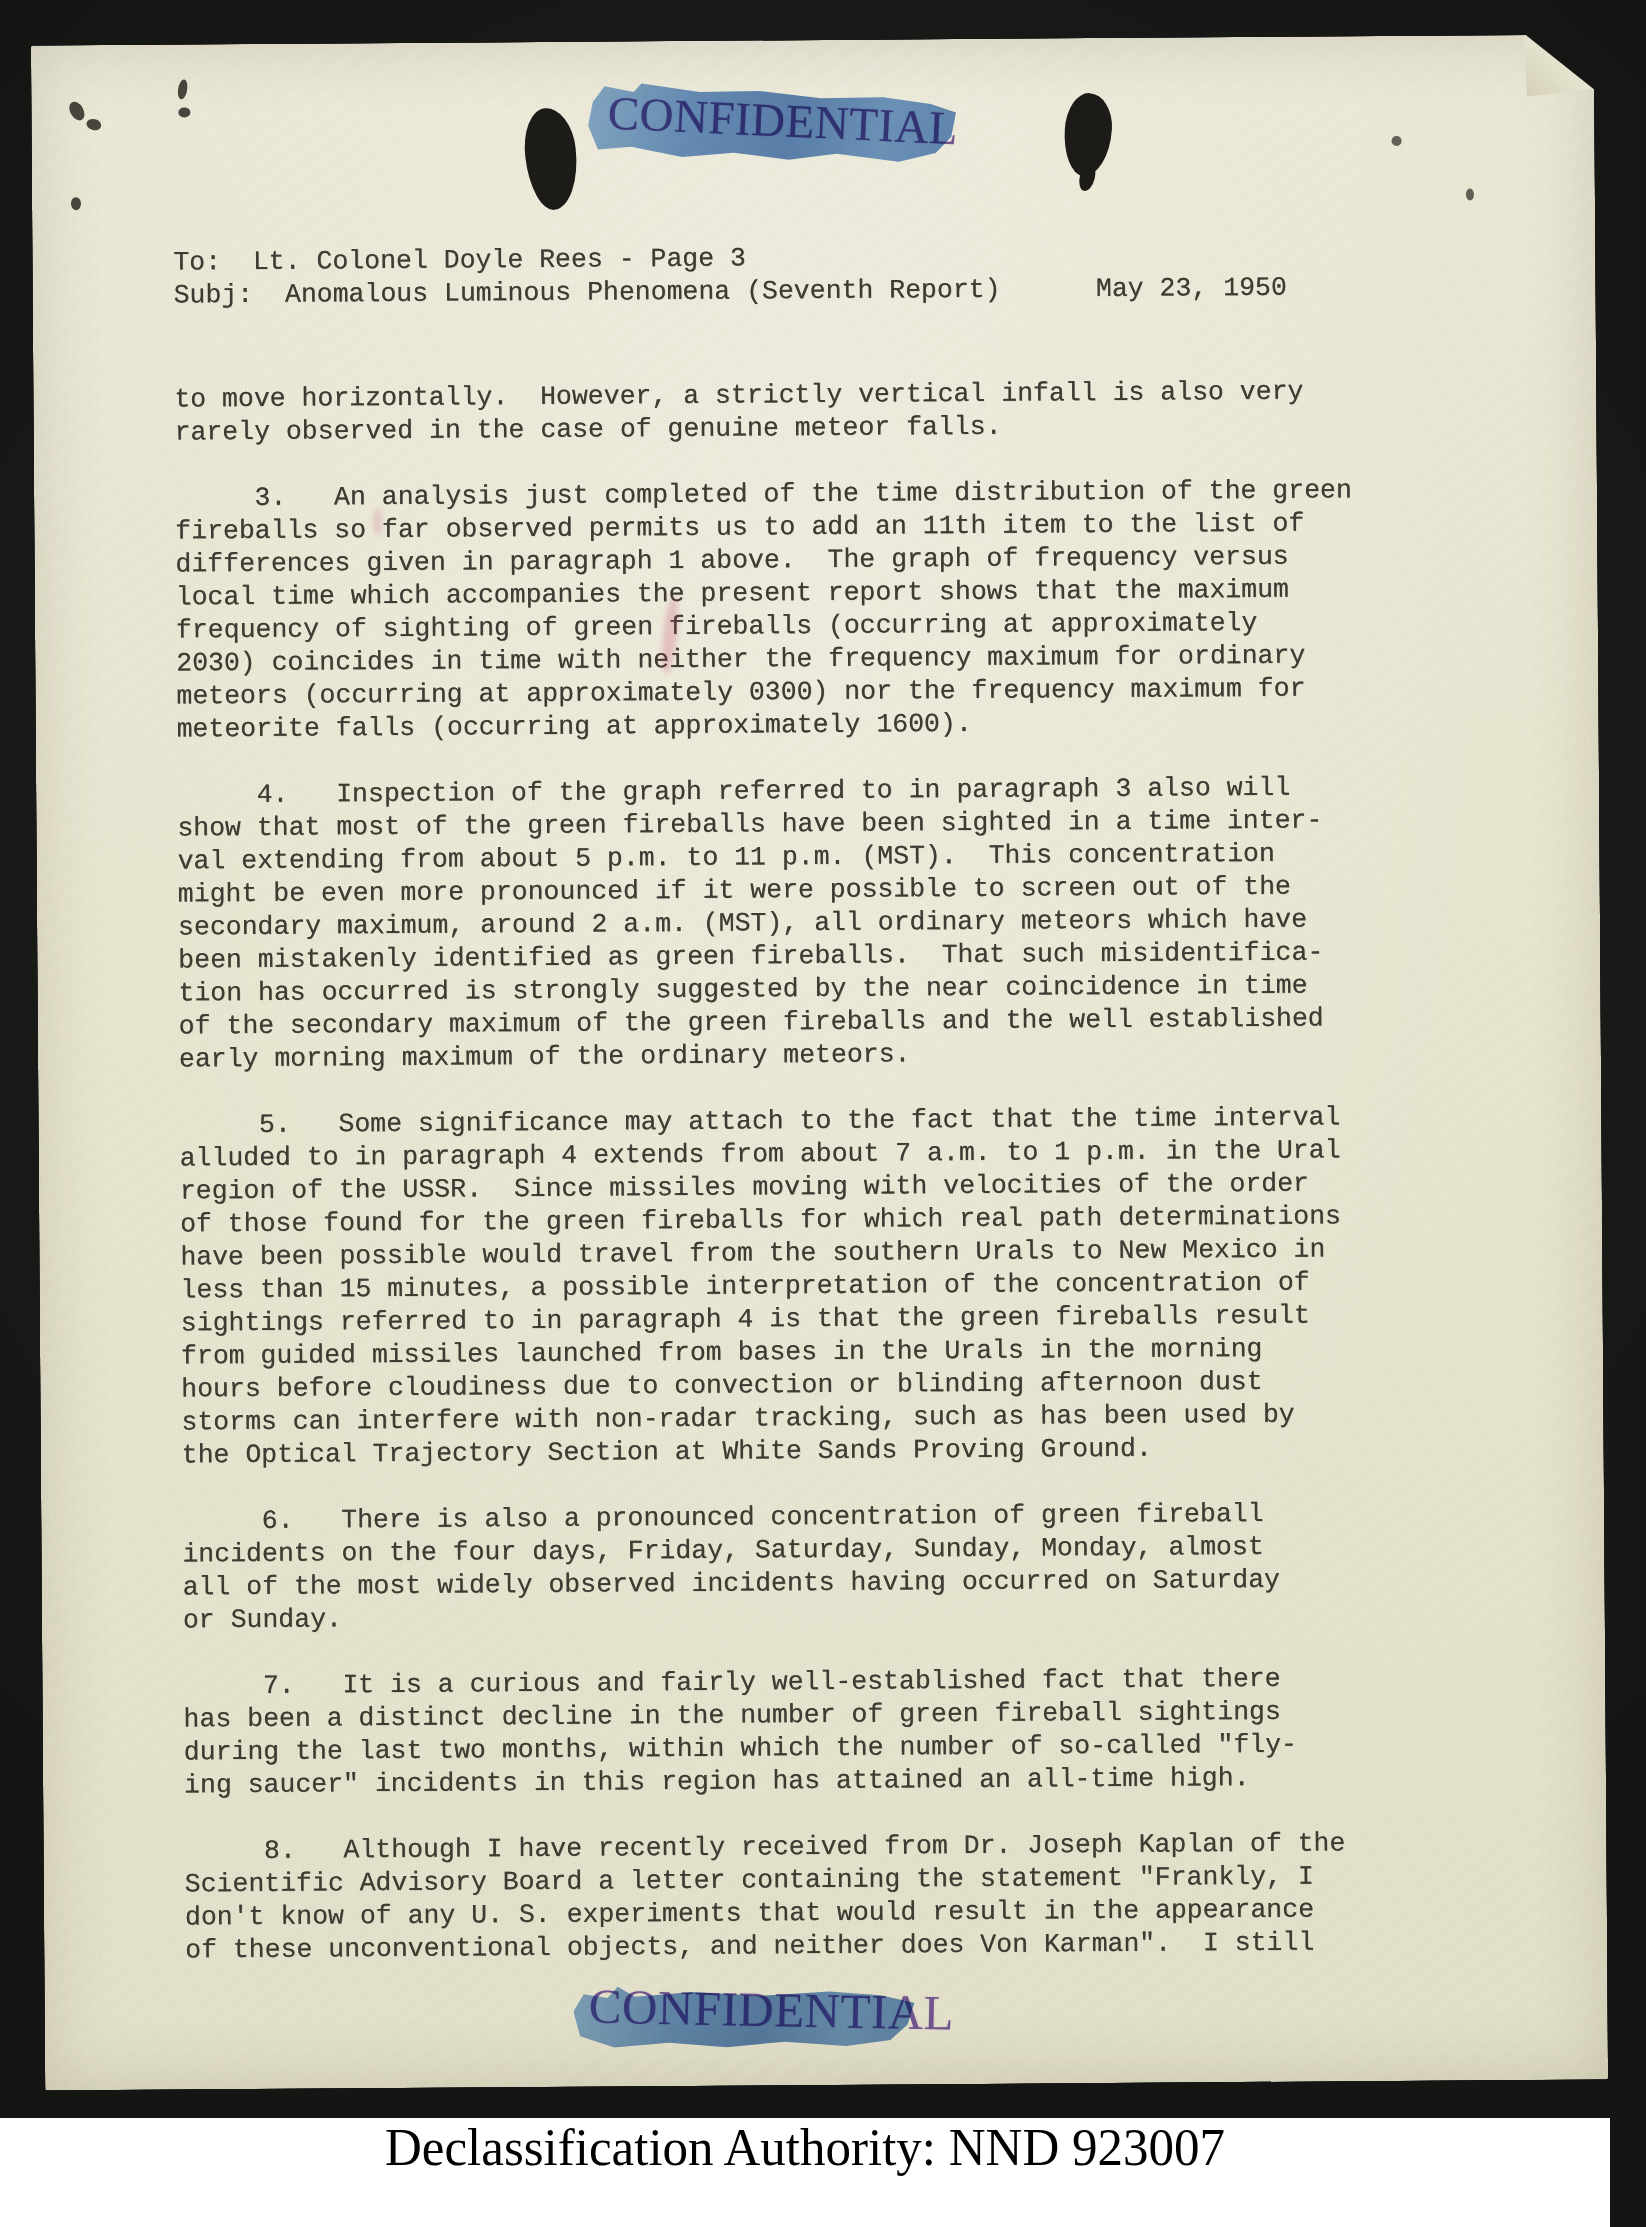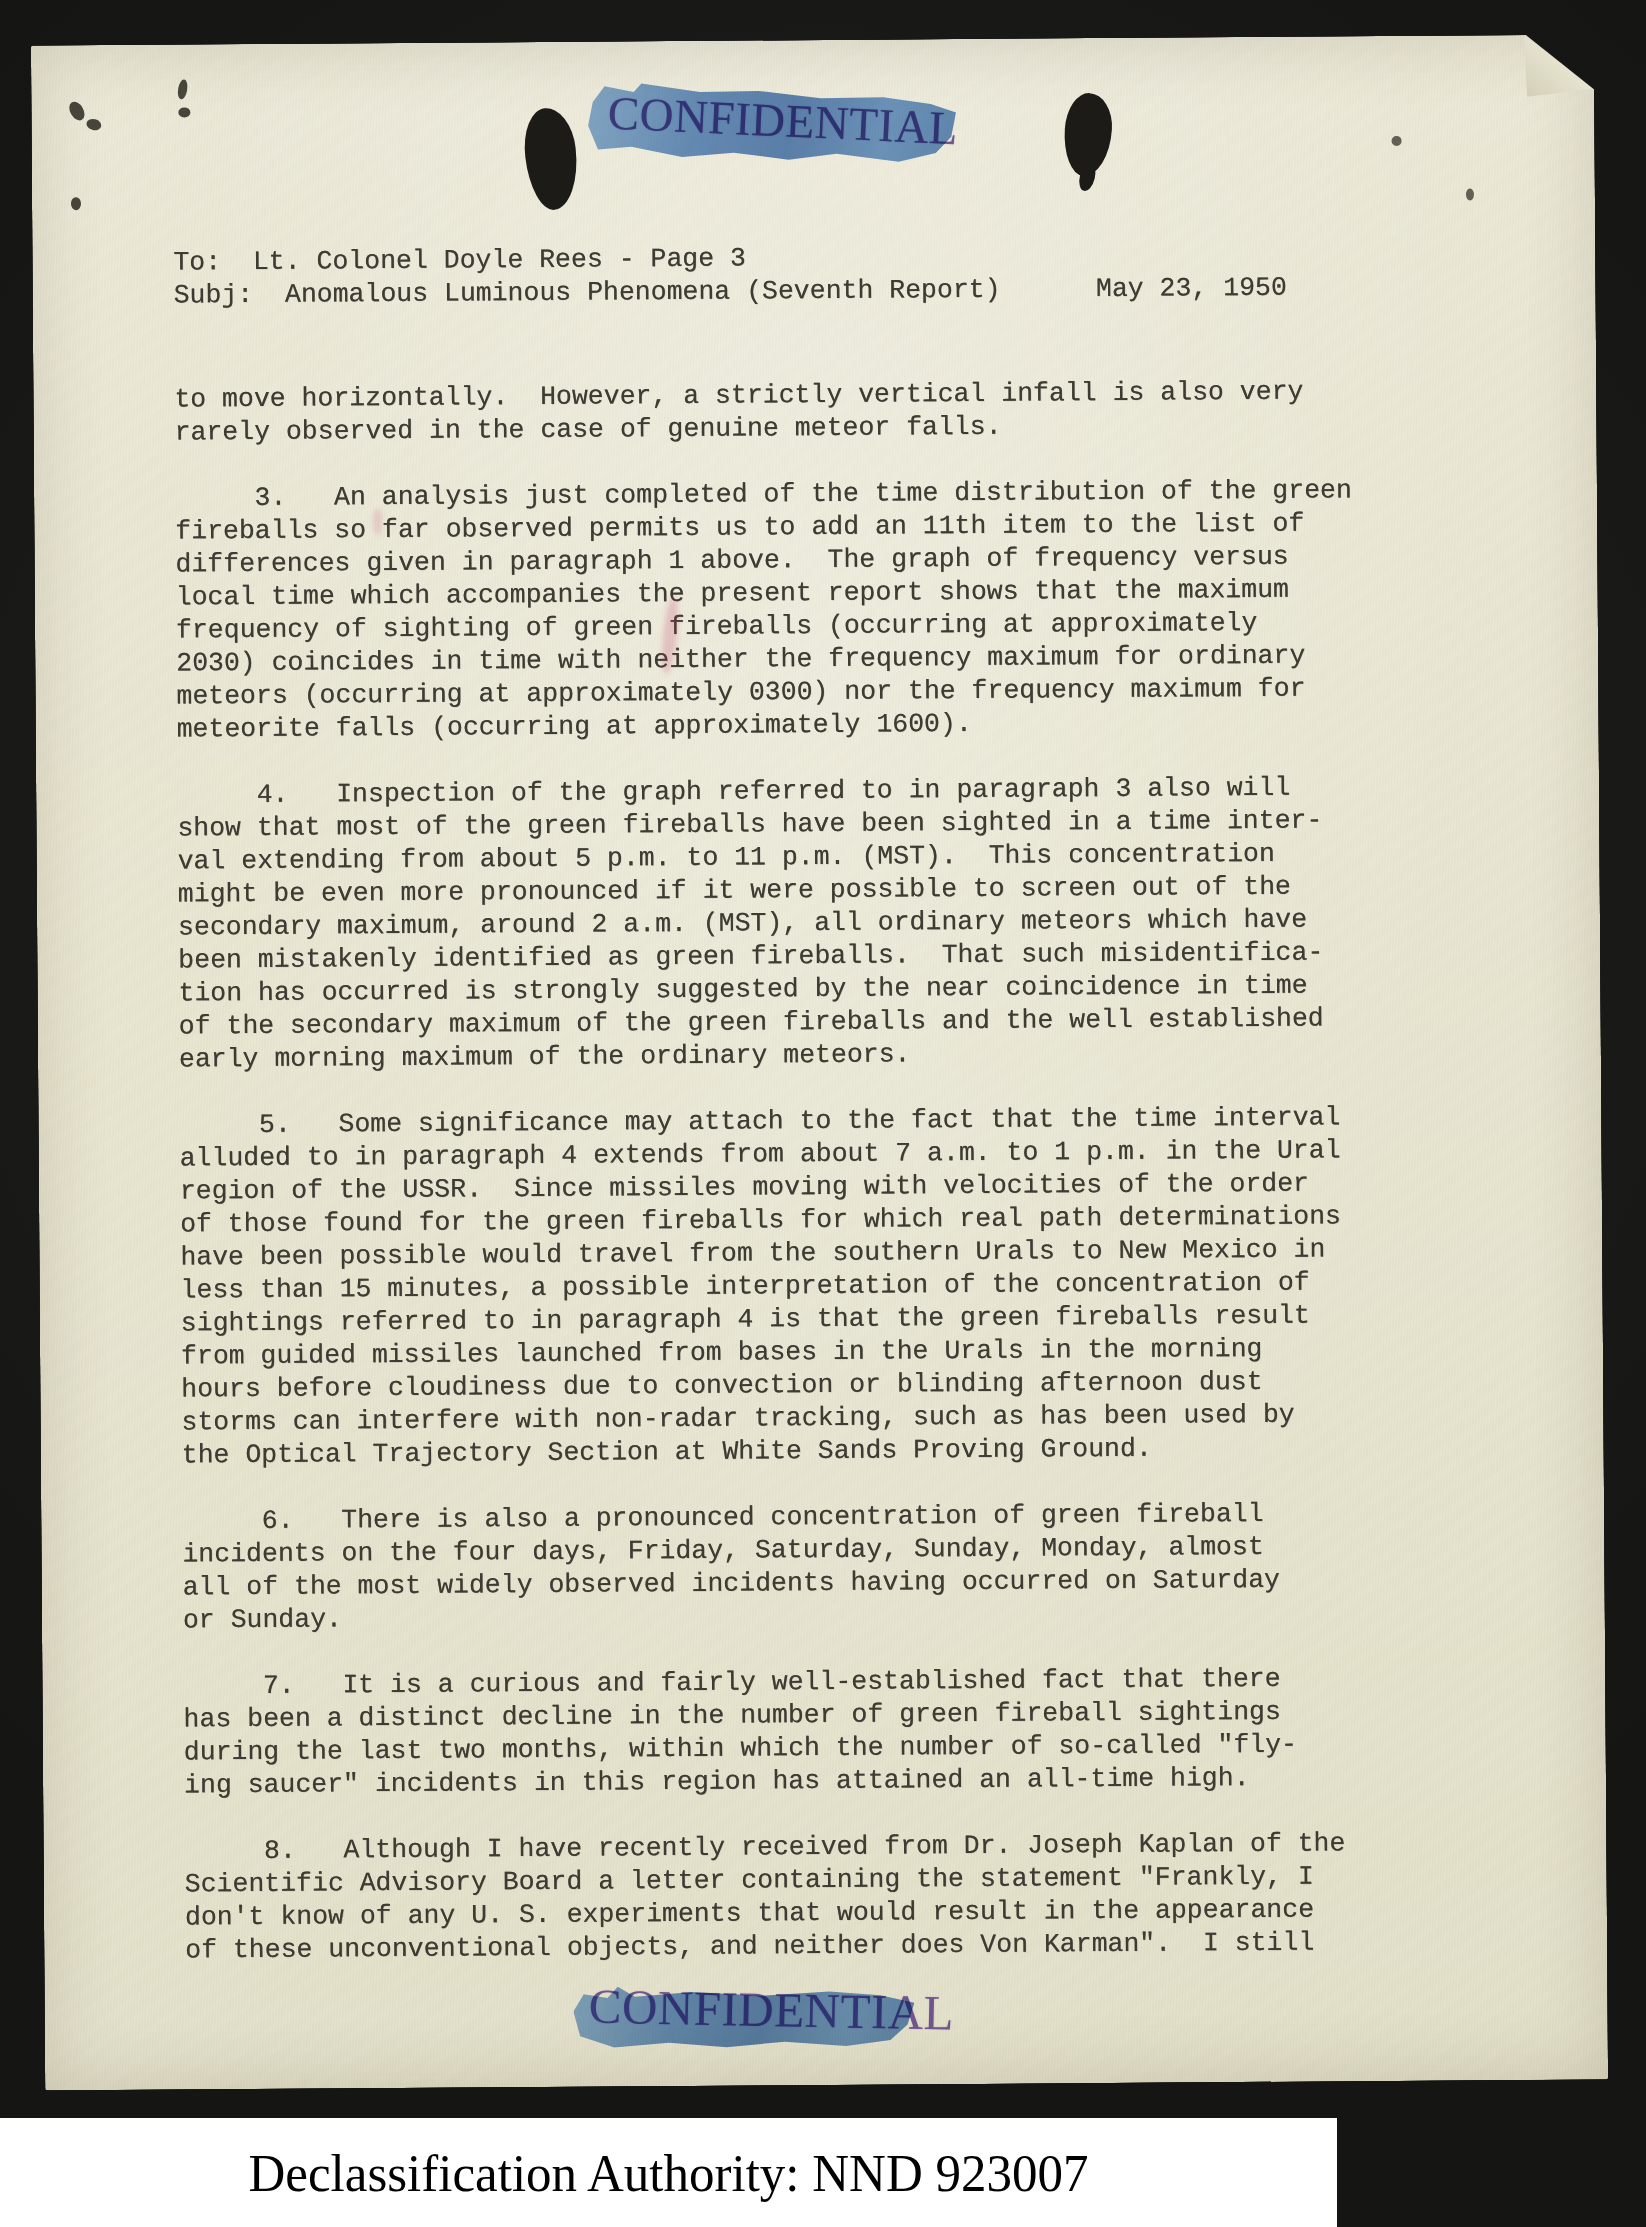--- a/index.html
+++ b/index.html
@@ -123,24 +123,24 @@
   .doc-header { left: 141px; top: 202px; }
   .doc-body   { left: 141px; top: 339px; }
   
   .smudge { position: absolute; border-radius: 50%; }
   .smudge-1 { left: 339px;  top: 465px;  width: 8.8px; height: 27px;  background: rgba(186,60,110,0.18); filter: blur(2.5px); }
   .smudge-2 { left: 628px; top: 555px; width: 13.7px; height: 78px; background: rgba(190,50,100,0.22); filter: blur(2.9px); transform: rotate(6deg); }
   
   .declass-banner {
     position: absolute;
     left: 0; top: 2118px;
-    width: 1337px; height: 109px;
+    width: 1610px; height: 109px;
     background: var(--banner-bg, #ffffff);
     display: flex;
-    align-items: center;
+    align-items: flex-start;
     justify-content: center;
   }
   .declass-banner span {
     font-family: "Liberation Serif", "DejaVu Serif", serif;
     font-size: 51px;
     color: var(--banner-text, #000000);
     transform: scaleY(1.04);
     white-space: nowrap;
   }
 </style>

